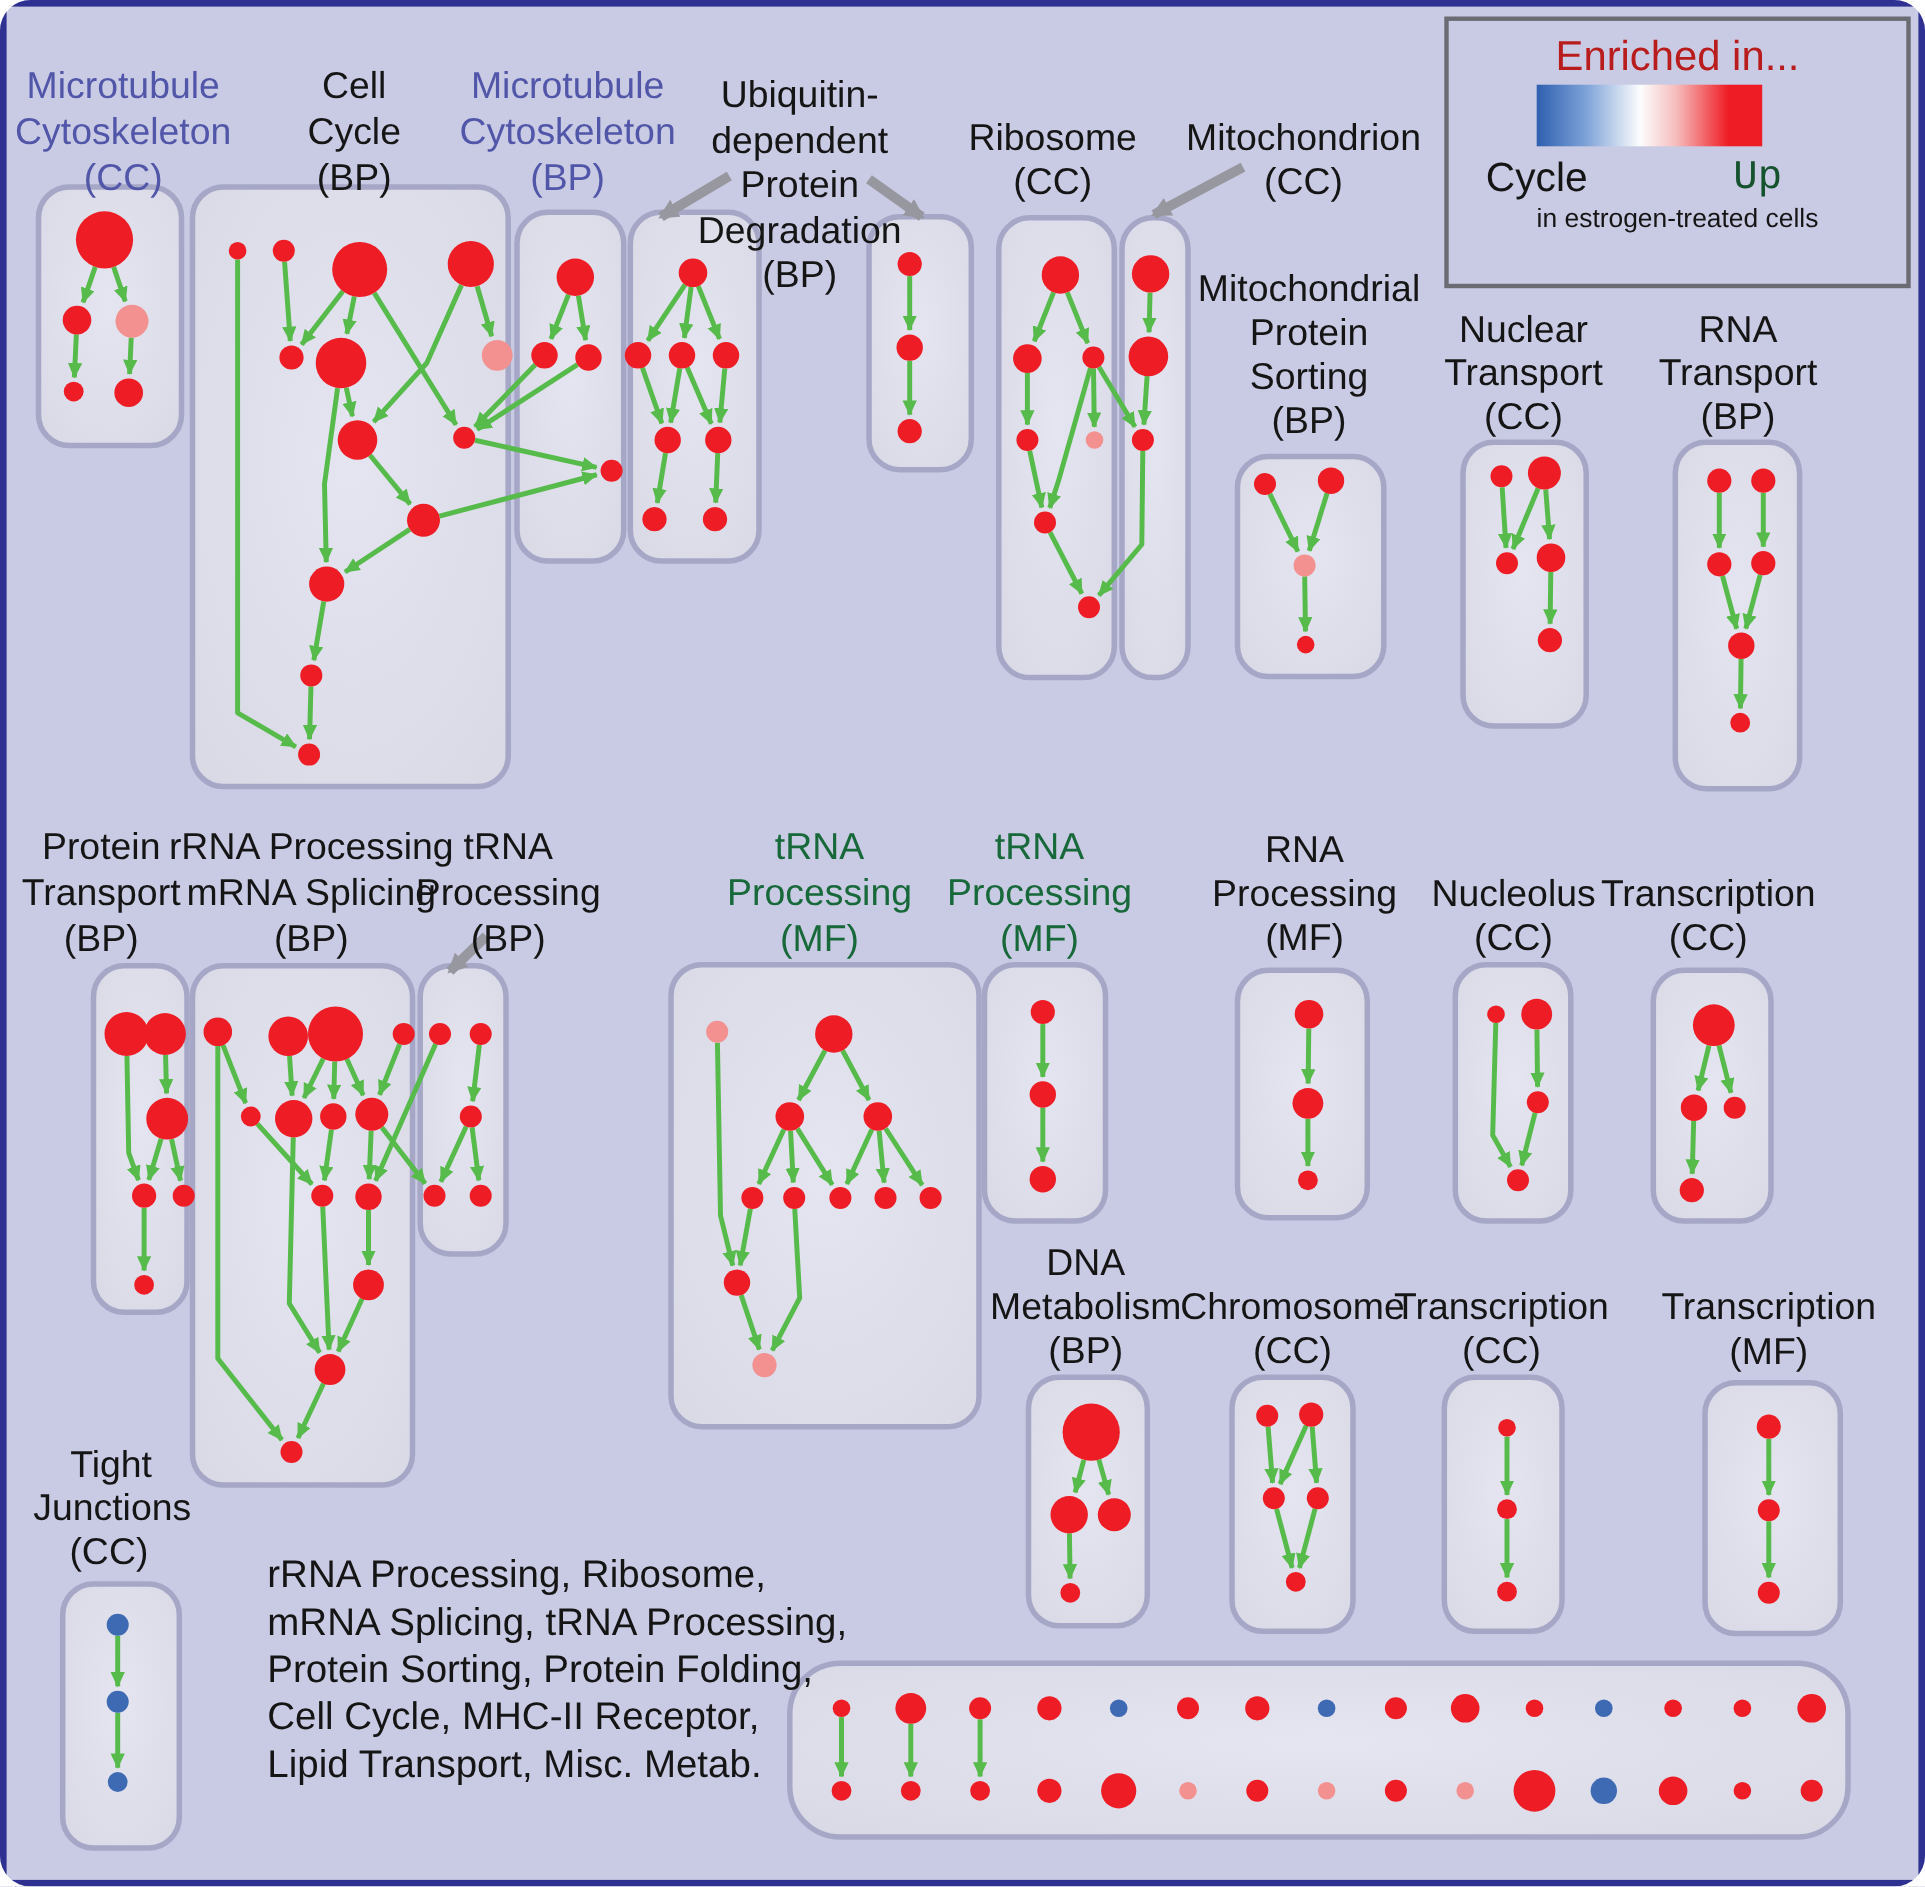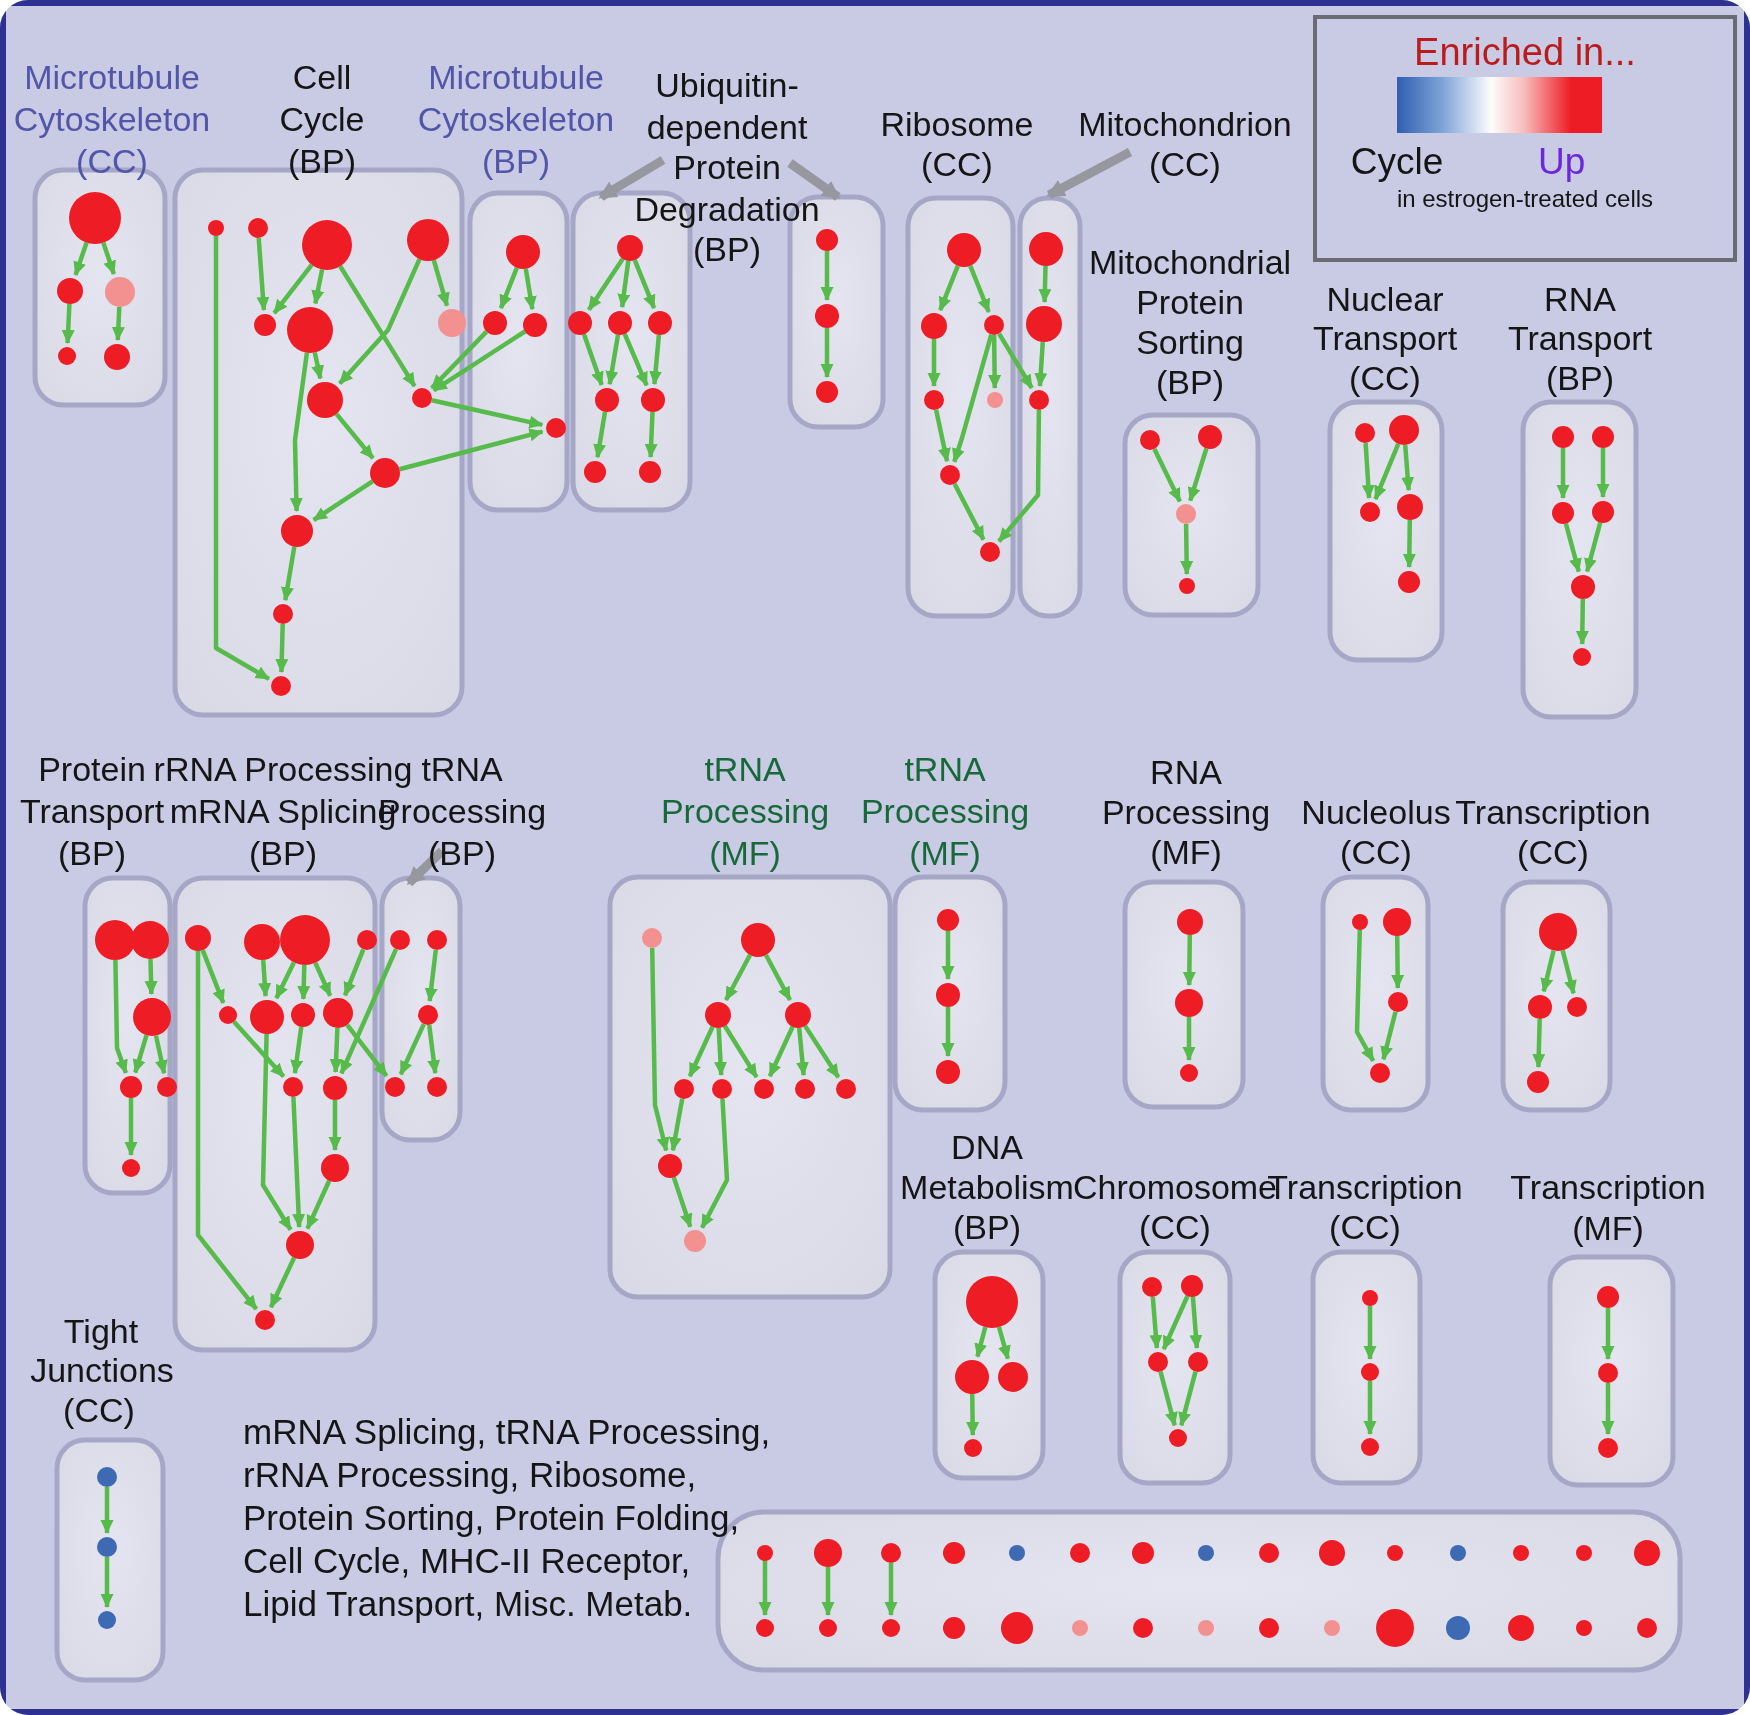--- a/index.html
+++ b/index.html
@@ -3,21 +3,21 @@
 <meta charset="utf-8">
 <style>
   html,body{margin:0;padding:0;font-family:"Liberation Sans",sans-serif;}
   #root{position:relative;width:1750px;height:1715px;overflow:hidden;}
   #fig-svg{position:absolute;left:0;top:0;width:1750px;height:1715px;}
   .legend{position:absolute;left:1313px;top:15px;width:424px;height:247px;border:4px solid #6b6b74;box-sizing:border-box;}
   .legend-title{position:absolute;left:0;top:12px;width:100%;text-align:center;font-size:38px;color:#b91c1c;}
   .legend-bar{position:absolute;left:80px;top:58px;width:205px;height:56px;
      background:linear-gradient(to right,#2f5fb0 0%,#7ea3d8 22%,#fdfdfd 46%,#f6bcbc 62%,#ee1c24 85%,#ee1c24 100%);}
   .legend-down{position:absolute;left:20px;top:122px;width:120px;text-align:center;font-size:37px;color:#151515;}
-  .legend-up{position:absolute;left:221px;top:122px;width:120px;text-align:left;font-size:37px;color:#6d28d9;}
+  .legend-up{position:absolute;left:221px;top:122px;width:120px;text-align:center;font-size:37px;color:#14532d;font-family:Liberation Mono, monospace;}
   .legend-cap1{position:absolute;left:0;top:166px;width:100%;text-align:center;font-size:24px;color:#151515;}
   .legend-cap2{position:absolute;left:0;top:202px;width:100%;text-align:center;font-size:33px;color:#151515;}
   .misc-text{position:absolute;left:243px;top:1410px;font-size:35px;line-height:43px;color:#151515;white-space:nowrap;}
 </style>
 </head>
 <body>
 
 <div id="root" style="background: rgb(201, 202, 227); border-radius: 28px;">
   <svg id="fig-svg" xmlns="http://www.w3.org/2000/svg" viewBox="0 0 1750 1715">
       <defs>
@@ -403,19 +403,19 @@
 
   <div class="legend">
     <div class="legend-title">Enriched in...</div>
     <div class="legend-bar"></div>
     <div class="legend-down">Cycle</div>
     <div class="legend-up">Up</div>
     <div class="legend-cap1">in estrogen-treated cells</div>
   </div>
 
   <div class="misc-text">
+    <div>rRNA Processing, Ribosome,</div>
     <div>mRNA Splicing, tRNA Processing,</div>
-    <div>rRNA Processing, Ribosome,</div>
     <div>Protein Sorting, Protein Folding,</div>
     <div>Cell Cycle, MHC-II Receptor,</div>
     <div>Lipid Transport, Misc. Metab.</div>
   </div>
 </div>
 
 </body></html>

